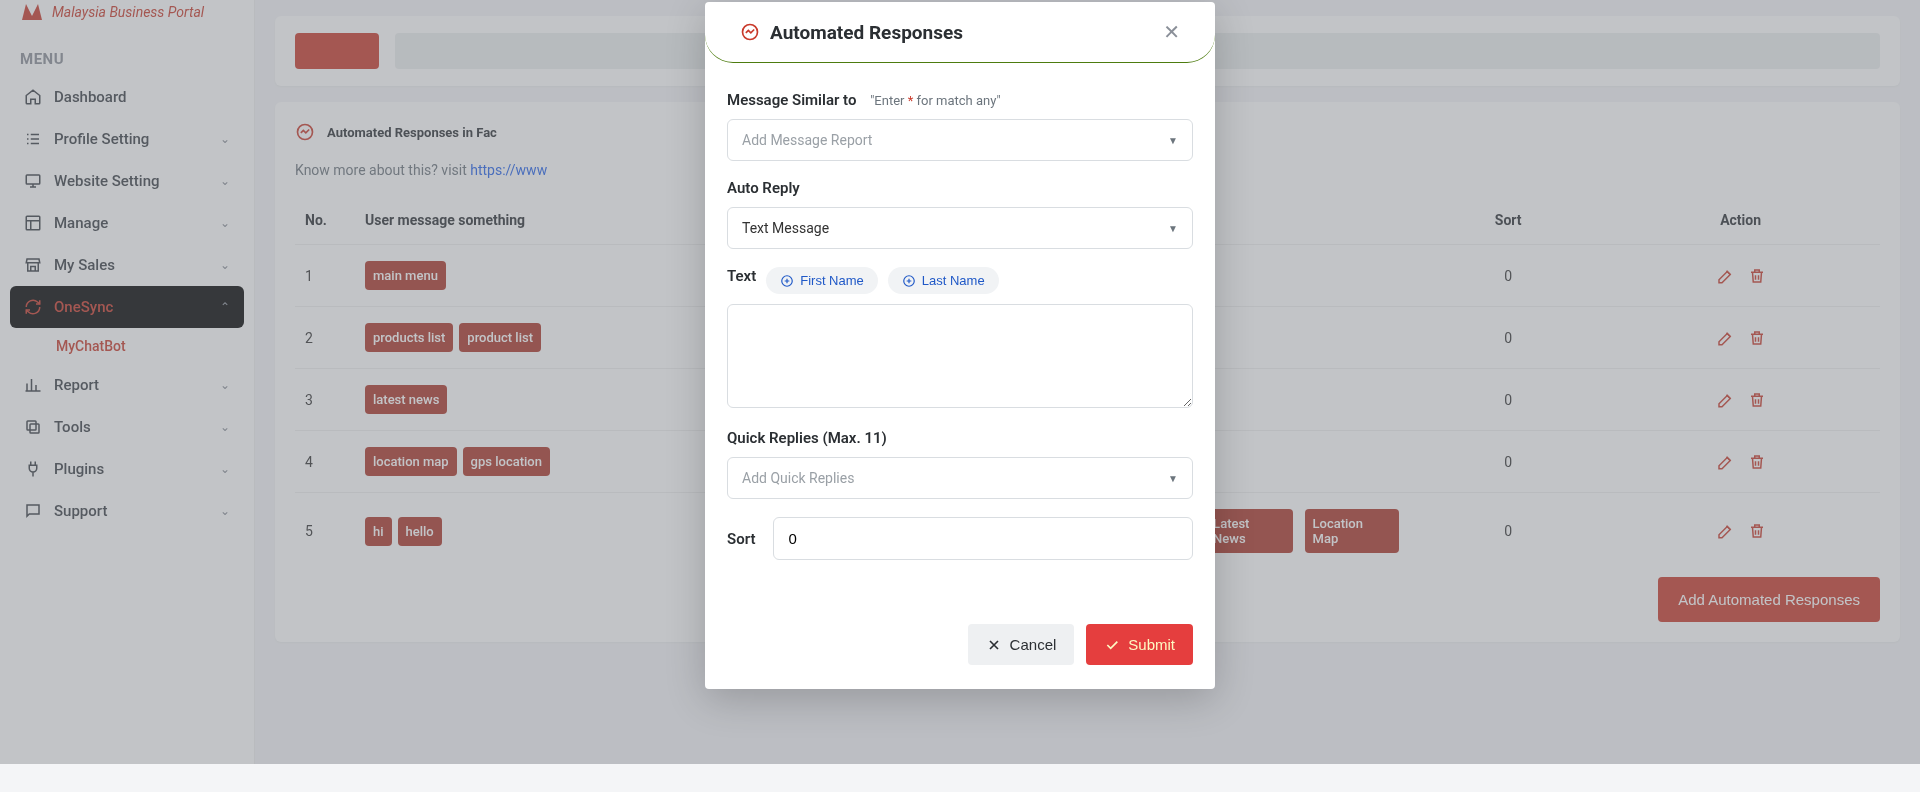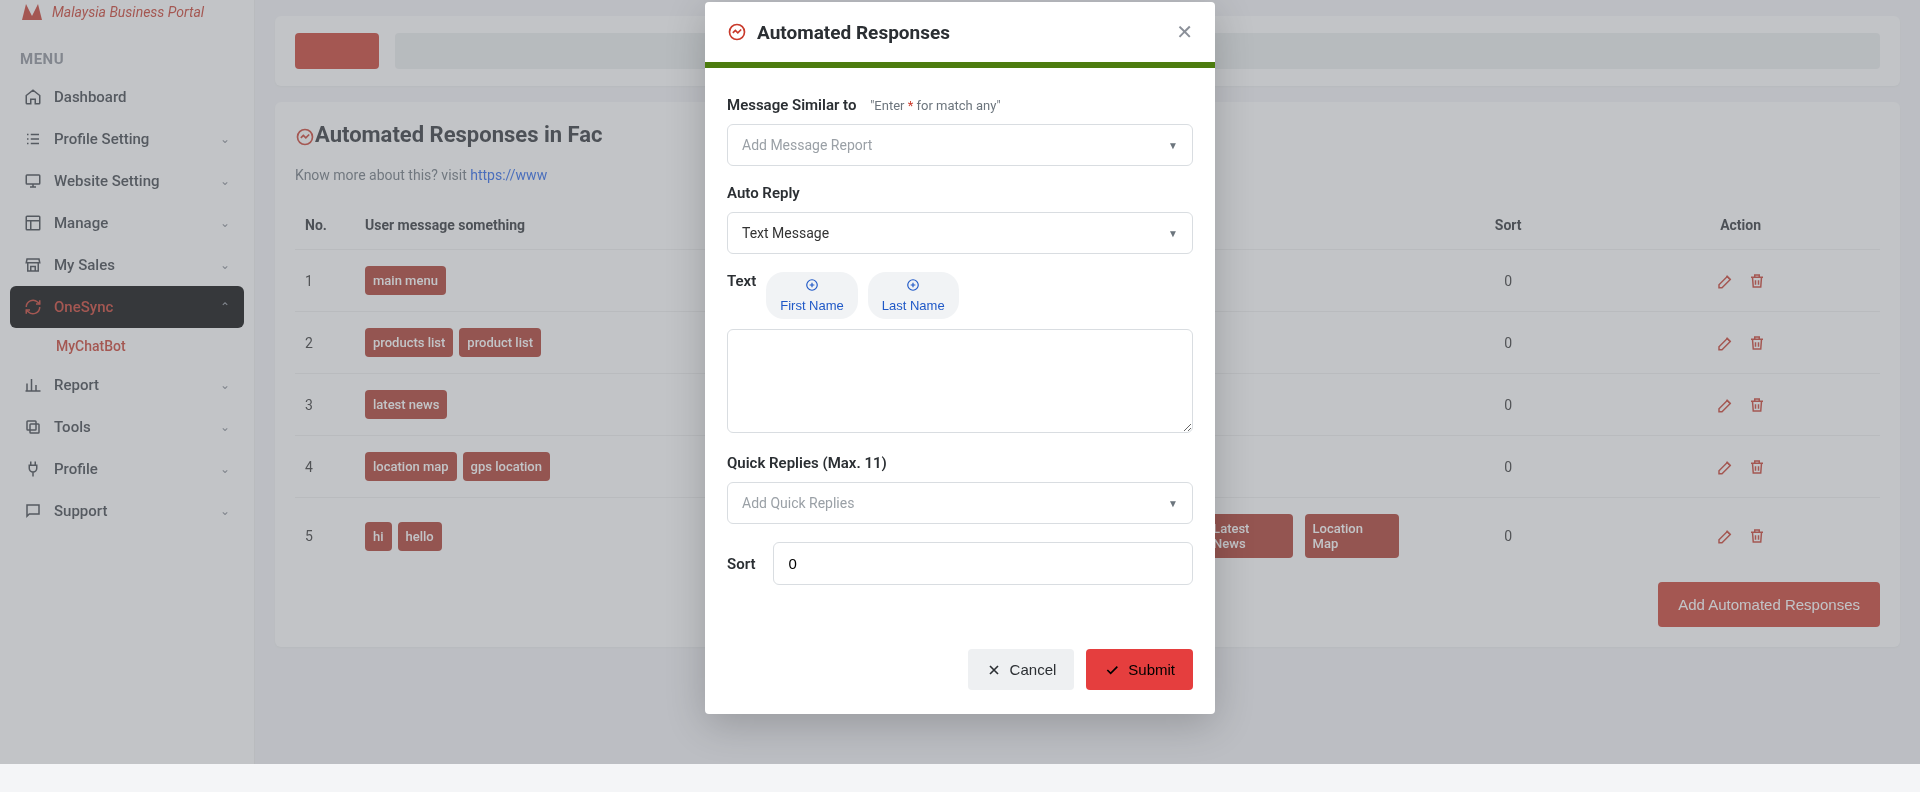--- a/index.html
+++ b/index.html
@@ -36,21 +36,21 @@
 .nav-item svg { width: 18px; height: 18px; stroke: currentColor; fill: none; stroke-width: 2; }
 .subitem { padding: 10px 14px 10px 46px; color: #c93a2b; cursor: pointer; font-size: 14px; font-weight: 500; }
 .main { flex: 1; padding: 0 20px; position: relative; }
 .topcard, .card {
   background: #fff; border-radius: 6px; padding: 20px; margin: 16px 0;
   box-shadow: 0 1px 2px rgba(0,0,0,0.04);
 }
 .topcard { height: 70px; display:flex; align-items:center; gap:16px; }
 .red-block { width:84px; height:36px; background:#c93a2b; border-radius:4px; }
 .gray-block { flex:1; height:36px; background:#eceeef; border-radius:4px; }
-.card-title { display:flex; align-items:flex-end; gap:0; font-size:22px; font-weight:700; color:#2b2f33; }
+.card-title { display:flex; align-items:center; gap:12px; font-size:13px; font-weight:700; color:#2b2f33; }
 .card-title svg { width:20px; height:20px; stroke:#c93a2b; fill:none; stroke-width:2; }
 .know-more { color:#6c757d; margin-top:20px; font-size:14px; }
 .know-more a { color:#2563eb; text-decoration:none; }
 table { width:100%; border-collapse: collapse; margin-top: 18px; }
 th, td { text-align:left; padding: 16px 10px; border-top: 1px solid #eee; font-size:14px; vertical-align: middle;}
 th { font-weight:700; color:#2b2f33; border-top:none; }
 th:first-child, td:first-child { width: 60px; }
 .badge { display:inline-block; background:#ac3628; color:#fff; padding:7px 8px; border-radius:4px; font-size:13px; margin-right:6px; font-weight:500;}
 .sort-col, .action-col { text-align:center; }
 .action-icons { display:flex; gap:14px; justify-content:center; }
@@ -61,50 +61,50 @@
 }
 .overlay {
   position:absolute; top:0; left:0; right:0; bottom:0;
   background: rgba(120,125,130,0.45);
   display:flex; justify-content:center; align-items:flex-start;
 }
 .modal {
   width: 510px; background:#fff; border-radius:4px; margin-top:2px;
   box-shadow: 0 10px 40px rgba(0,0,0,0.2);
 }
-.modal-header { display:flex; align-items:center; gap:10px; padding:18px 22px; border-bottom:6px solid #4d7c0f; }
+.modal-header { display:flex; align-items:center; gap:10px; padding:18px 35px; border-bottom:1px solid #4d7c0f;border-radius:28px; }
 .modal-header svg { width:20px; height:20px; stroke:#c93a2b; fill:none; stroke-width:2; }
 .modal-header .title { font-size:19px; font-weight:700; color:#2b2f33; }
 .modal-header .close { margin-left:auto; cursor:pointer; color:#8a8f98; font-size:20px; }
 .modal-body { padding: 22px; }
 .form-label { font-weight:600; color:#2b2f33; font-size:15px; display:block; margin: 6px 0 10px 0;}
 .form-label .hint { font-weight:400; color:#6c757d; font-size:13px; margin-left:10px; }
 .form-label .hint .star { color:#c93a2b; }
 .select-box {
   width:100%; border:1px solid #d9dde1; border-radius:6px; padding:12px 14px;
   background:#fff; display:flex; align-items:center; justify-content:space-between; color:#333;
 }
 .select-box.placeholder { color:#9aa0a6; }
 .select-box .arr { color:#6c757d; font-size:10px; }
 .group { margin-bottom: 18px; }
 .chip-row { display:flex; align-items:flex-start; gap:10px; margin-bottom:10px; }
 .chip {
   display:inline-flex; align-items:center; gap:6px; border:none; background:#f1f3f5;
-  color:#1f58c7; padding:6px 14px; border-radius:18px; font-size:13px; cursor:pointer; font-weight:500;flex-direction:column;
+  color:#1f58c7; padding:6px 14px; border-radius:18px; font-size:13px; cursor:pointer; font-weight:500;
 }
 .chip svg { width:14px; height:14px; stroke:#1f58c7; fill:none; stroke-width:2; }
 textarea.text-input {
   width:100%; height:104px; border:1px solid #d9dde1; border-radius:6px; padding:10px; resize:both; font-family:inherit;
 }
 .sort-row { display:flex; align-items:center; gap:18px; }
 .sort-row input { flex:1; border:1px solid #d9dde1; border-radius:6px; padding:12px 14px; font-size:15px; }
 .modal-footer { padding: 24px 22px; display:flex; justify-content:flex-end; gap:12px; }
 .btn { display:inline-flex; align-items:center; gap:8px; padding:12px 18px; border:none; border-radius:4px; font-size:15px; cursor:pointer; font-weight:500;}
 .btn-cancel { background:#eef0f2; color:#2b2f33; }
-.btn-submit { background:#e53e3e; color:#000000; }
+.btn-submit { background:#e53e3e; color:#fef9c3; }
 .btn svg { width:16px; height:16px; stroke:currentColor; fill:none; stroke-width:2.5; }
 .qr-badges { display:flex; gap:6px; }
 .qr-col { width: 220px; }
 </style>
 </head>
 <body>
 
 <div class="app">
 
   <aside class="sidebar">
@@ -173,21 +173,21 @@
             <rect x="8" y="8" width="12" height="12" rx="1"></rect>
             <rect x="4" y="4" width="12" height="12" rx="1"></rect>
           </svg>
           <span>Tools</span>
           <span class="chev">⌄</span>
         </div>
         <div class="nav-item">
           <svg viewBox="0 0 24 24">
             <path d="M9 2v5M15 2v5M7 7h10v4a5 5 0 01-10 0zM12 16v6"></path>
           </svg>
-          <span>Profile</span>
+          <span>Plugins</span>
           <span class="chev">⌄</span>
         </div>
         <div class="nav-item">
           <svg viewBox="0 0 24 24">
             <path d="M4 4h16v12H7l-3 3z"></path>
           </svg>
           <span>Support</span>
           <span class="chev">⌄</span>
         </div>
       </div>

